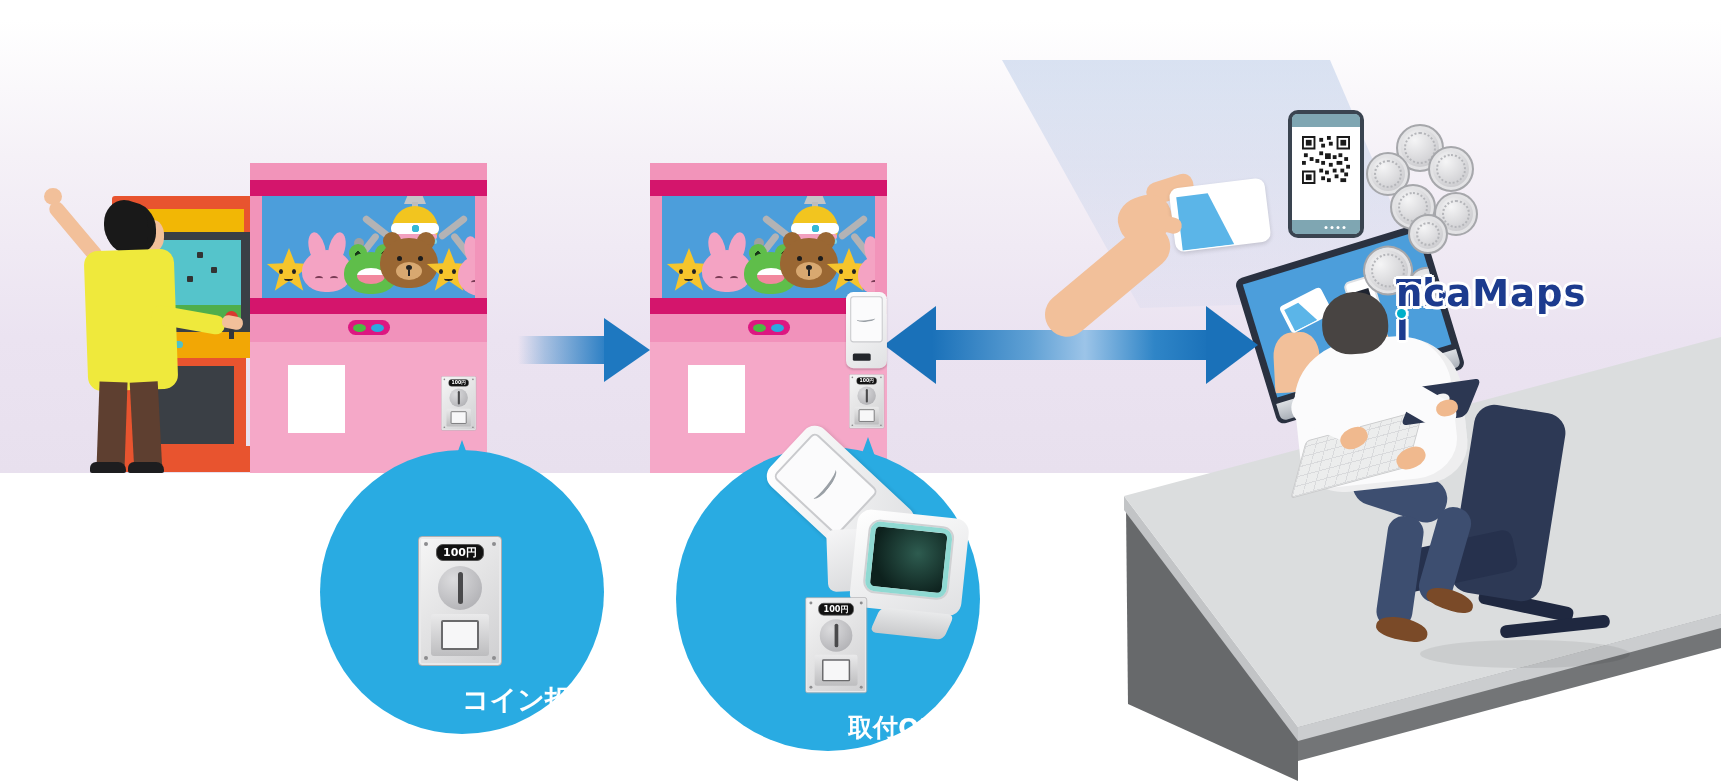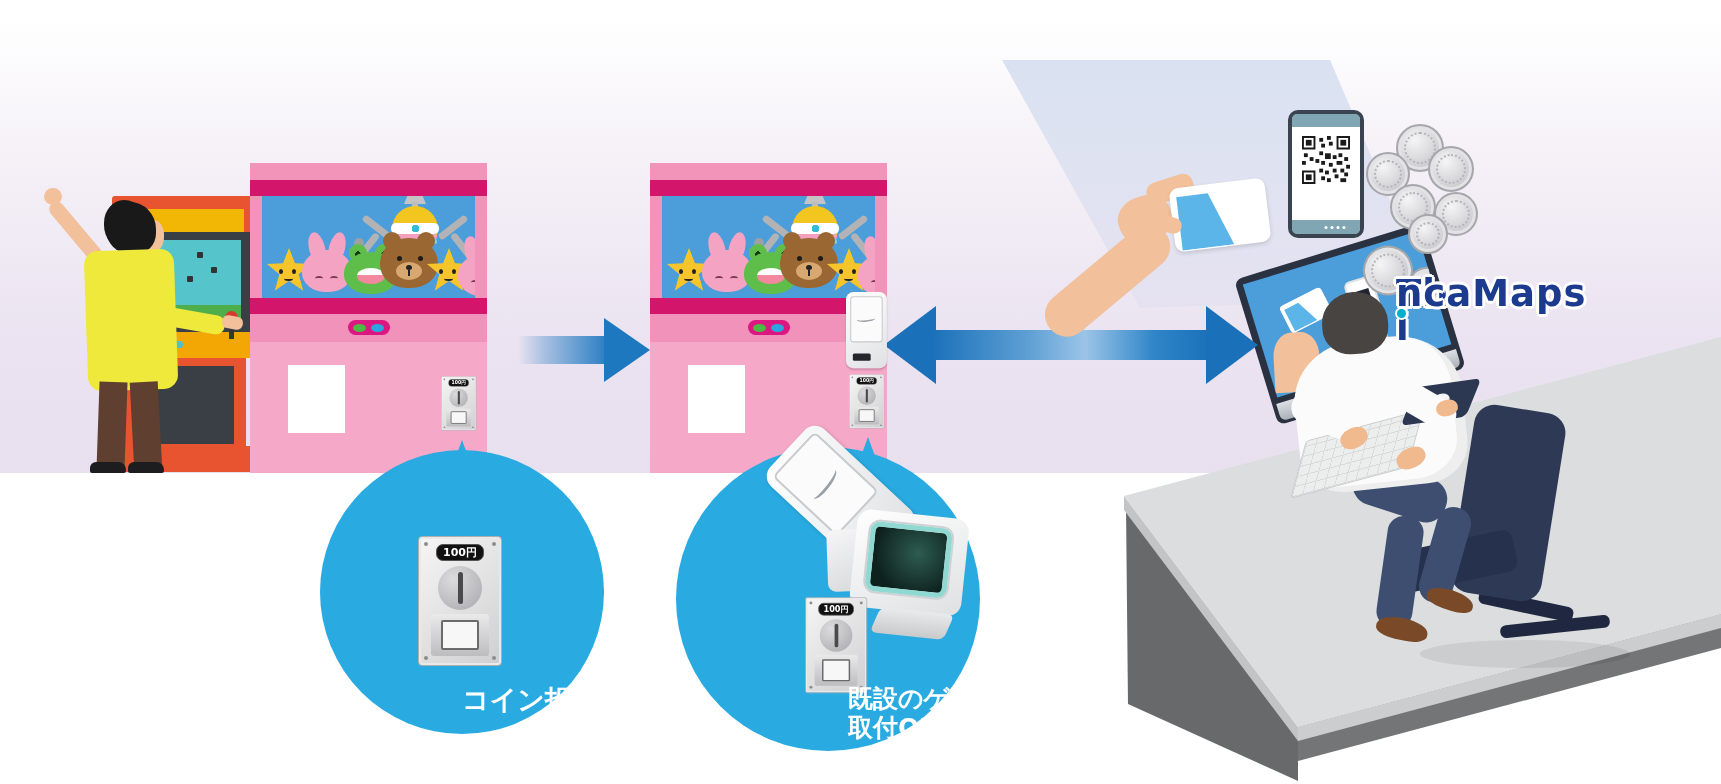--- a/index.html
+++ b/index.html
@@ -574,19 +574,18 @@
       <div class="devB-foot"></div>
     </div>
     <div class="coin-panel-slot" style="left:129px;top:150px;--s:0.74;">
   <div class="coin-panel">
     <span class="cp-label">100円</span>
     <div class="cp-dial"></div>
     <div class="cp-btn"></div>
   </div>
 </div>
     <div class="b-text" style="left:20px;top:238px;width:304px;font-size:25px;">
-      <span>既設のゲーム機に</span>
         <br>
       <span>取付OK！</span>
     </div>
   </div>
 
 </div>
 
 </body></html>

